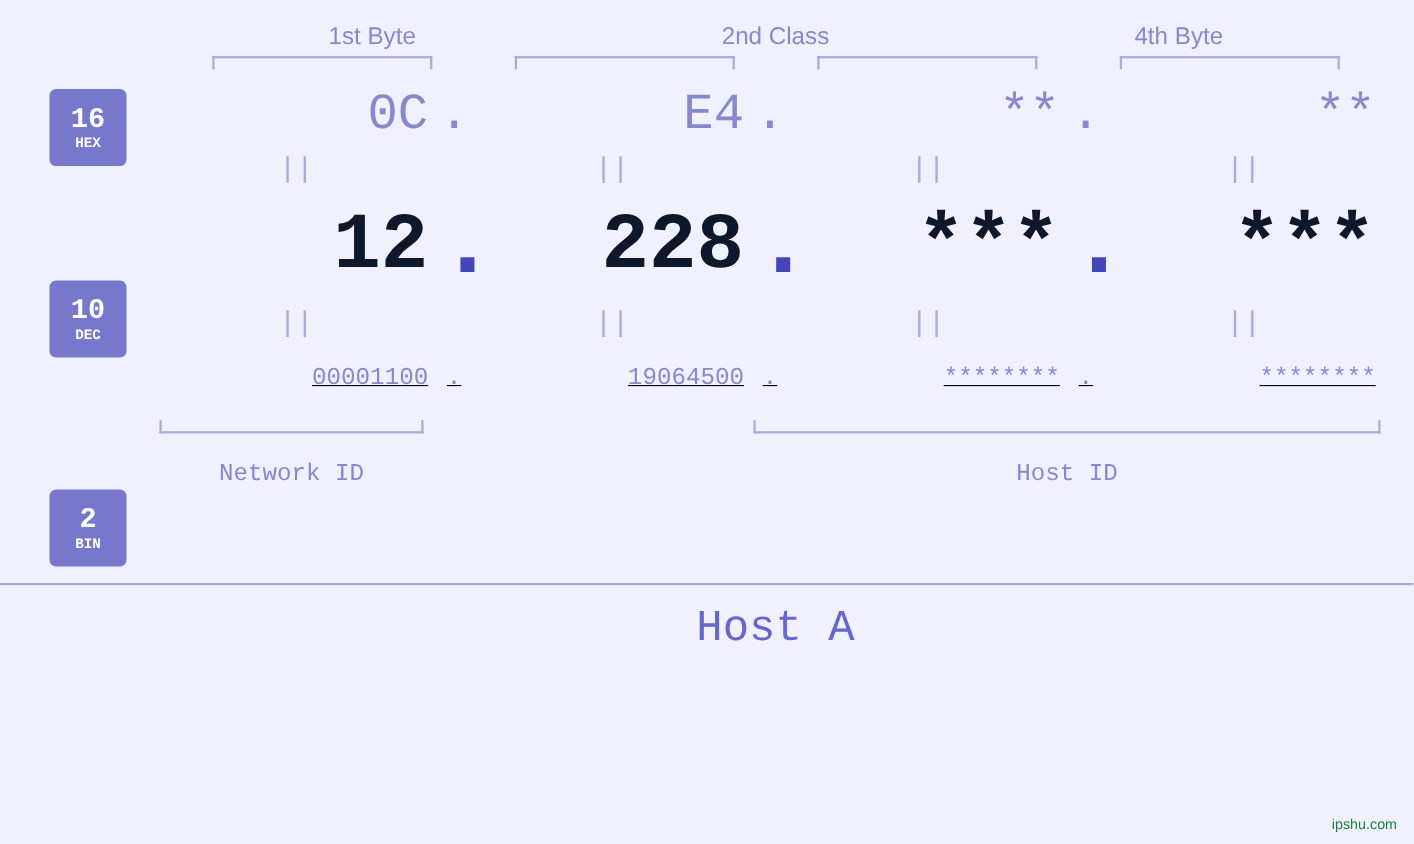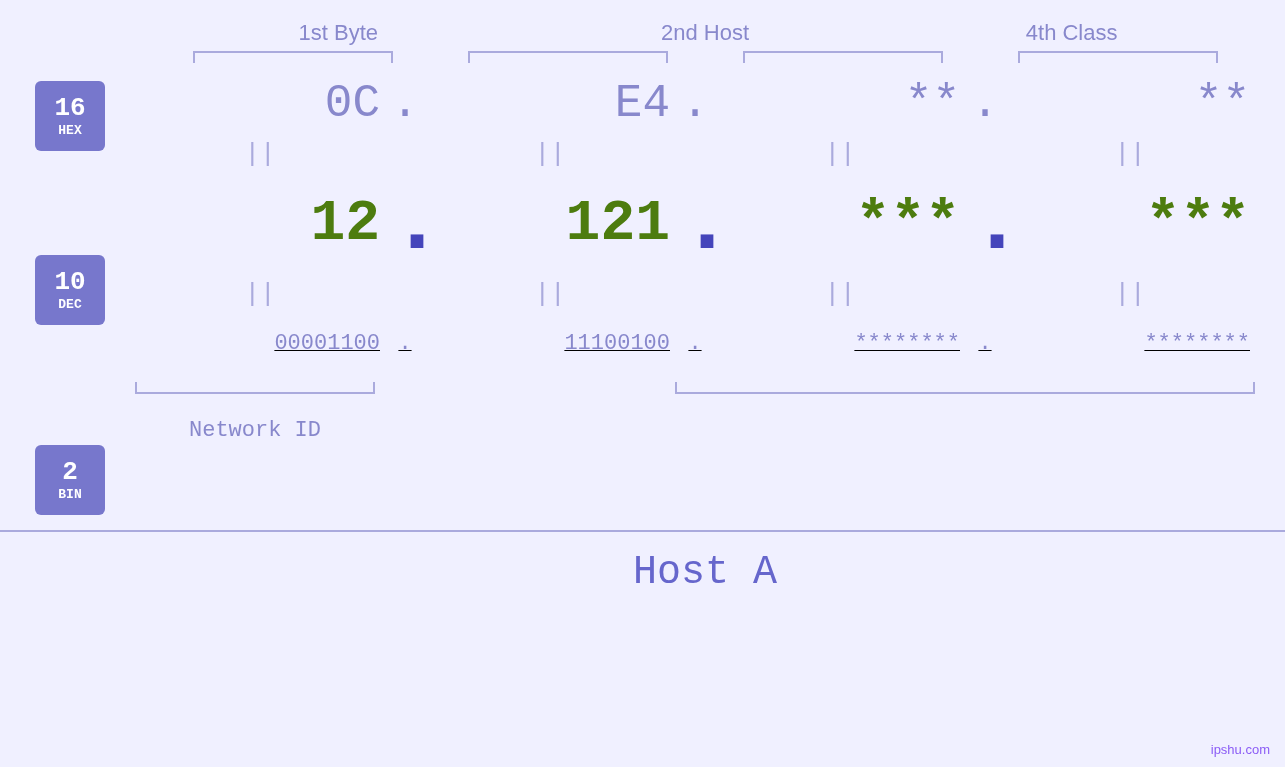--- a/index.html
+++ b/index.html
@@ -53,21 +53,21 @@
       width: 200px;
       height: 12px;
       border: 2px solid #aaaadd;
       border-bottom: none;
     }
 
     
     .badges-column {
       display: flex;
       flex-direction: column;
-      padding-left: 35px;
+      padding-left: 45px;
       padding-top: 10px;
       gap: 70px;
     }
 
     .badge {
       background: #7777cc;
       color: white;
       border-radius: 6px;
       width: 70px;
       height: 70px;
@@ -126,23 +126,23 @@
       color: #7777cc;
     }
 
     .hex-value {
       font-size: 46px;
       font-weight: normal;
       color: #8888cc;
     }
 
     .dec-value {
-      font-size: 58px;
+      font-size: 72px;
       font-weight: bold;
-      color: #4d7c0f;
+      color: #0f172a;
     }
 
     .dec-dot {
       font-size: 90px;
       font-weight: bold;
       color: #4444bb;
     }
 
     .bin-value {
       font-size: 22px;
@@ -161,34 +161,34 @@
 
     .class-label {
       color: #6666cc;
       font-size: 40px;
     }
 
     .watermark {
       position: absolute;
       bottom: 10px;
       right: 15px;
-      color: #8b5cf6;
+      color: #15803d;
       font-size: 13px;
       font-family: Arial, sans-serif;
     }
   </style>
 </head>
 <body>
 
 <div class="main-container">
 
   <div class="byte-headers">
     <div class="byte-header">1st Byte</div>
-    <div class="byte-header">2nd Host</div>
-    <div class="byte-header">4th Class</div>
+    <div class="byte-header">2nd Class</div>
+    <div class="byte-header">4th Byte</div>
   </div>
 
   <div class="top-brackets">
     <div class="bracket-line"></div>
     <div class="bracket-line"></div>
     <div class="bracket-line"></div>
     <div class="bracket-line"></div>
   </div>
 
   <div style="display:flex; width:100%; margin-top:8px;">
@@ -245,21 +245,21 @@
       </div>
 
       <div class="data-row" style="height:105px; align-items:center;">
         <div class="cell">
           <span class="dec-value">12</span>
         </div>
         <div class="dot-cell">
           <span class="dec-dot">.</span>
         </div>
         <div class="cell">
-          <span class="dec-value">121</span>
+          <span class="dec-value">228</span>
         </div>
         <div class="dot-cell">
           <span class="dec-dot">.</span>
         </div>
         <div class="cell">
           <span class="dec-value">***</span>
         </div>
         <div class="dot-cell">
           <span class="dec-dot">.</span>
         </div>
@@ -279,21 +279,21 @@
       </div>
 
       <div class="data-row" style="height:65px; align-items:center;text-decoration:underline;">
         <div class="cell">
           <span class="bin-value">00001100</span>
         </div>
         <div class="dot-cell">
           <span class="dot-bin">.</span>
         </div>
         <div class="cell">
-          <span class="bin-value">11100100</span>
+          <span class="bin-value">19064500</span>
         </div>
         <div class="dot-cell">
           <span class="dot-bin">.</span>
         </div>
         <div class="cell">
           <span class="bin-value">********</span>
         </div>
         <div class="dot-cell">
           <span class="dot-bin">.</span>
         </div>
@@ -313,20 +313,21 @@
         <div style="display:flex; flex:1; align-items:flex-end;">
           <div style="flex:1; height:12px; border: 2px solid #aaaadd; border-top:none;"></div>
         </div>
       </div>
 
       <div style="display:flex; width:100%; margin-top:24px;">
         <div style="width:240px; text-align:center; color:#8888cc; font-size:22px;">Network ID</div>
         <div style="width:30px;"></div>
         <div style="width:240px;"></div>
         <div style="width:30px;"></div>
+        <div style="flex:1; text-align:center; color:#8888cc; font-size:22px;">Host ID</div>
       </div>
 
     </div>
   </div>
 
   <div style="width:100%; border-top: 2px solid #aaaadd; margin-top:15px; display:flex; justify-content:center; padding-top:18px; padding-left:155px; padding-right:30px;">
     <span class="class-label">Host A</span>
   </div>
 
   <div class="watermark">ipshu.com</div>

